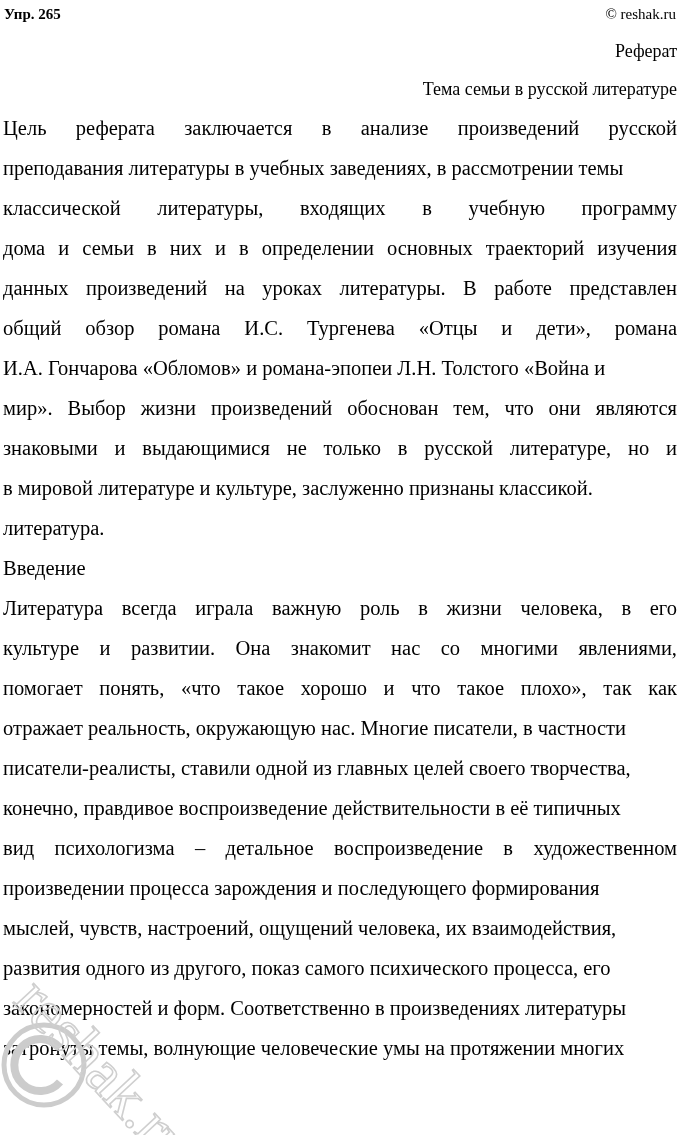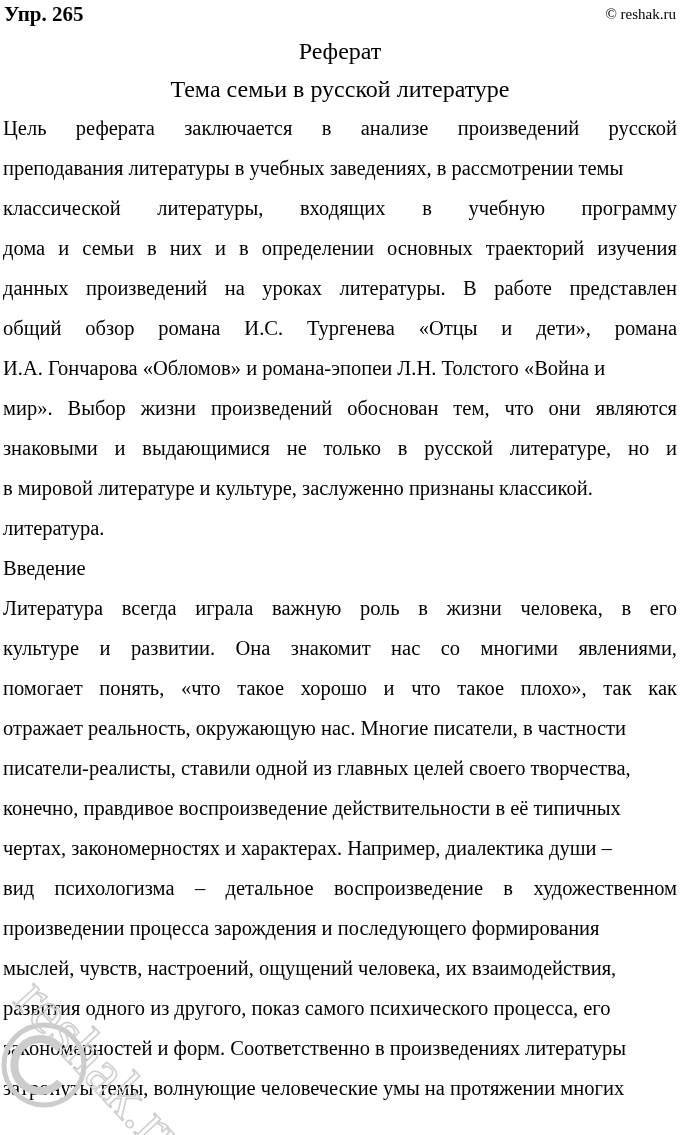--- a/index.html
+++ b/index.html
@@ -34,43 +34,43 @@
     width: 680px;
     height: 30px;
     display: flex;
     align-items: flex-start;
     justify-content: space-between;
     padding: 2px 4px 0 4px;
     box-sizing: border-box;
   }
   .exercise-no {
     font-weight: bold;
-    font-size: 21px;
+    font-size: 15px;
     line-height: 24px;
     letter-spacing: 0px;
     white-space: nowrap;
   }
   .copyright {
     font-weight: normal;
     font-size: 15px;
     line-height: 24px;
     white-space: nowrap;
   }
 
   
   .doc {
     position: absolute;
     left: 3px;
     top: 30px;
     width: 674px;
   }
 
   .title-line {
-    text-align: center;
-    font-size: 24px;
+    text-align: right;
+    font-size: 18px;
     line-height: 38px;
     white-space: nowrap;
   }
   .title-line.first { margin-top: 2px; }
   
   .line {
     display: block;
     text-align: justify;
     text-align-last: justify;
     font-size: 20.5px;
@@ -121,21 +121,20 @@
         <div class="line" style="white-space: normal;">знаковыми и выдающимися не только в русской литературе, но и</div>
         <div class="line flush" style="white-space: normal;">в мировой литературе и культуре, заслуженно признаны классикой.</div>
         <div class="line flush" style="white-space: normal;">литература.</div>
         <div class="line flush" style="white-space: normal;">Введение</div>
         <div class="line" style="white-space: normal;">Литература всегда играла важную роль в жизни человека, в его</div>
         <div class="line" style="white-space: normal;">культуре и развитии. Она знакомит нас со многими явлениями,</div>
         <div class="line" style="white-space: normal;">помогает понять, «что такое хорошо и что такое плохо», так как</div>
         <div class="line flush" style="white-space: normal;">отражает реальность, окружающую нас. Многие писатели, в частности</div>
         <div class="line flush" style="white-space: normal;">писатели-реалисты, ставили одной из главных целей своего творчества,</div>
         <div class="line flush" style="white-space: normal;">конечно, правдивое воспроизведение действительности в её типичных</div>
-        <div class="line flush" style="white-space: normal;">чертах, закономерностях и характерах. Например, диалектика души –</div>
         <div class="line" style="white-space: normal;">вид психологизма – детальное воспроизведение в художественном</div>
         <div class="line flush" style="white-space: normal;">произведении процесса зарождения и последующего формирования</div>
         <div class="line flush" style="white-space: normal;">мыслей, чувств, настроений, ощущений человека, их взаимодействия,</div>
         <div class="line flush" style="white-space: normal;">развития одного из другого, показ самого психического процесса, его</div>
         <div class="line flush" style="white-space: normal;">закономерностей и форм. Соответственно в произведениях литературы</div>
         <div class="line flush" style="white-space: normal;">затронуты темы, волнующие человеческие умы на протяжении многих</div>
       </div>
 
   </div>
 

